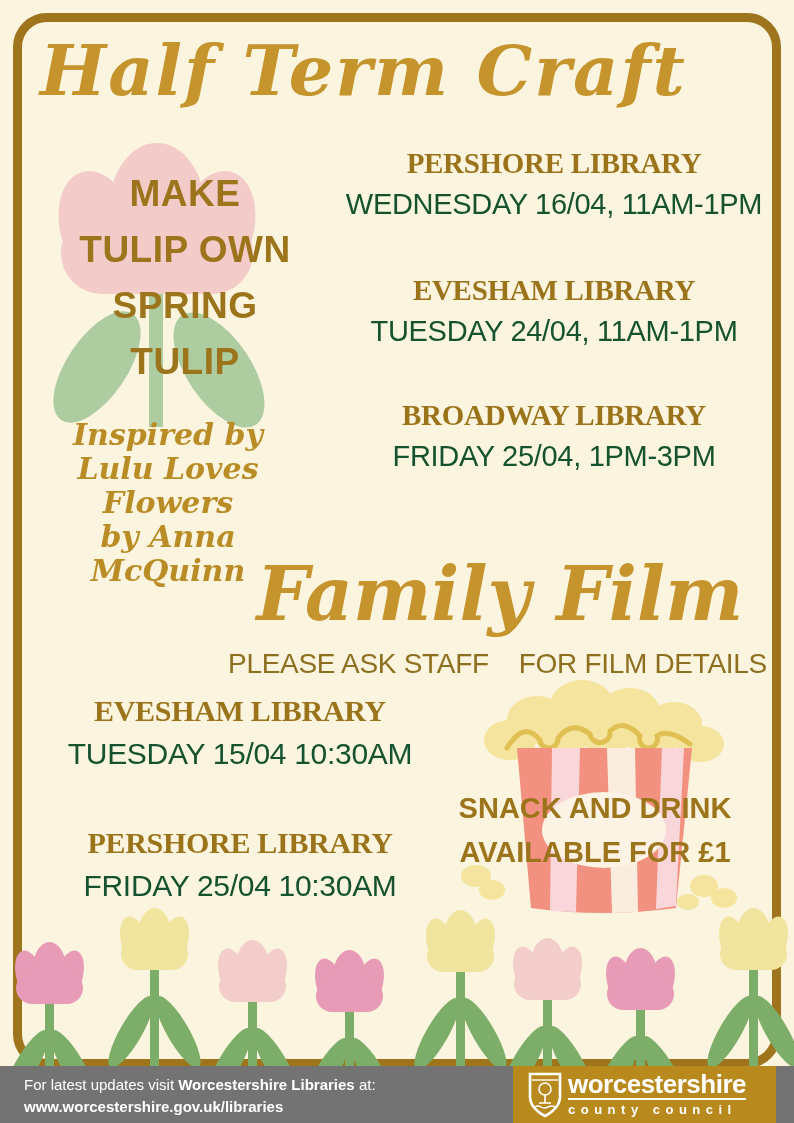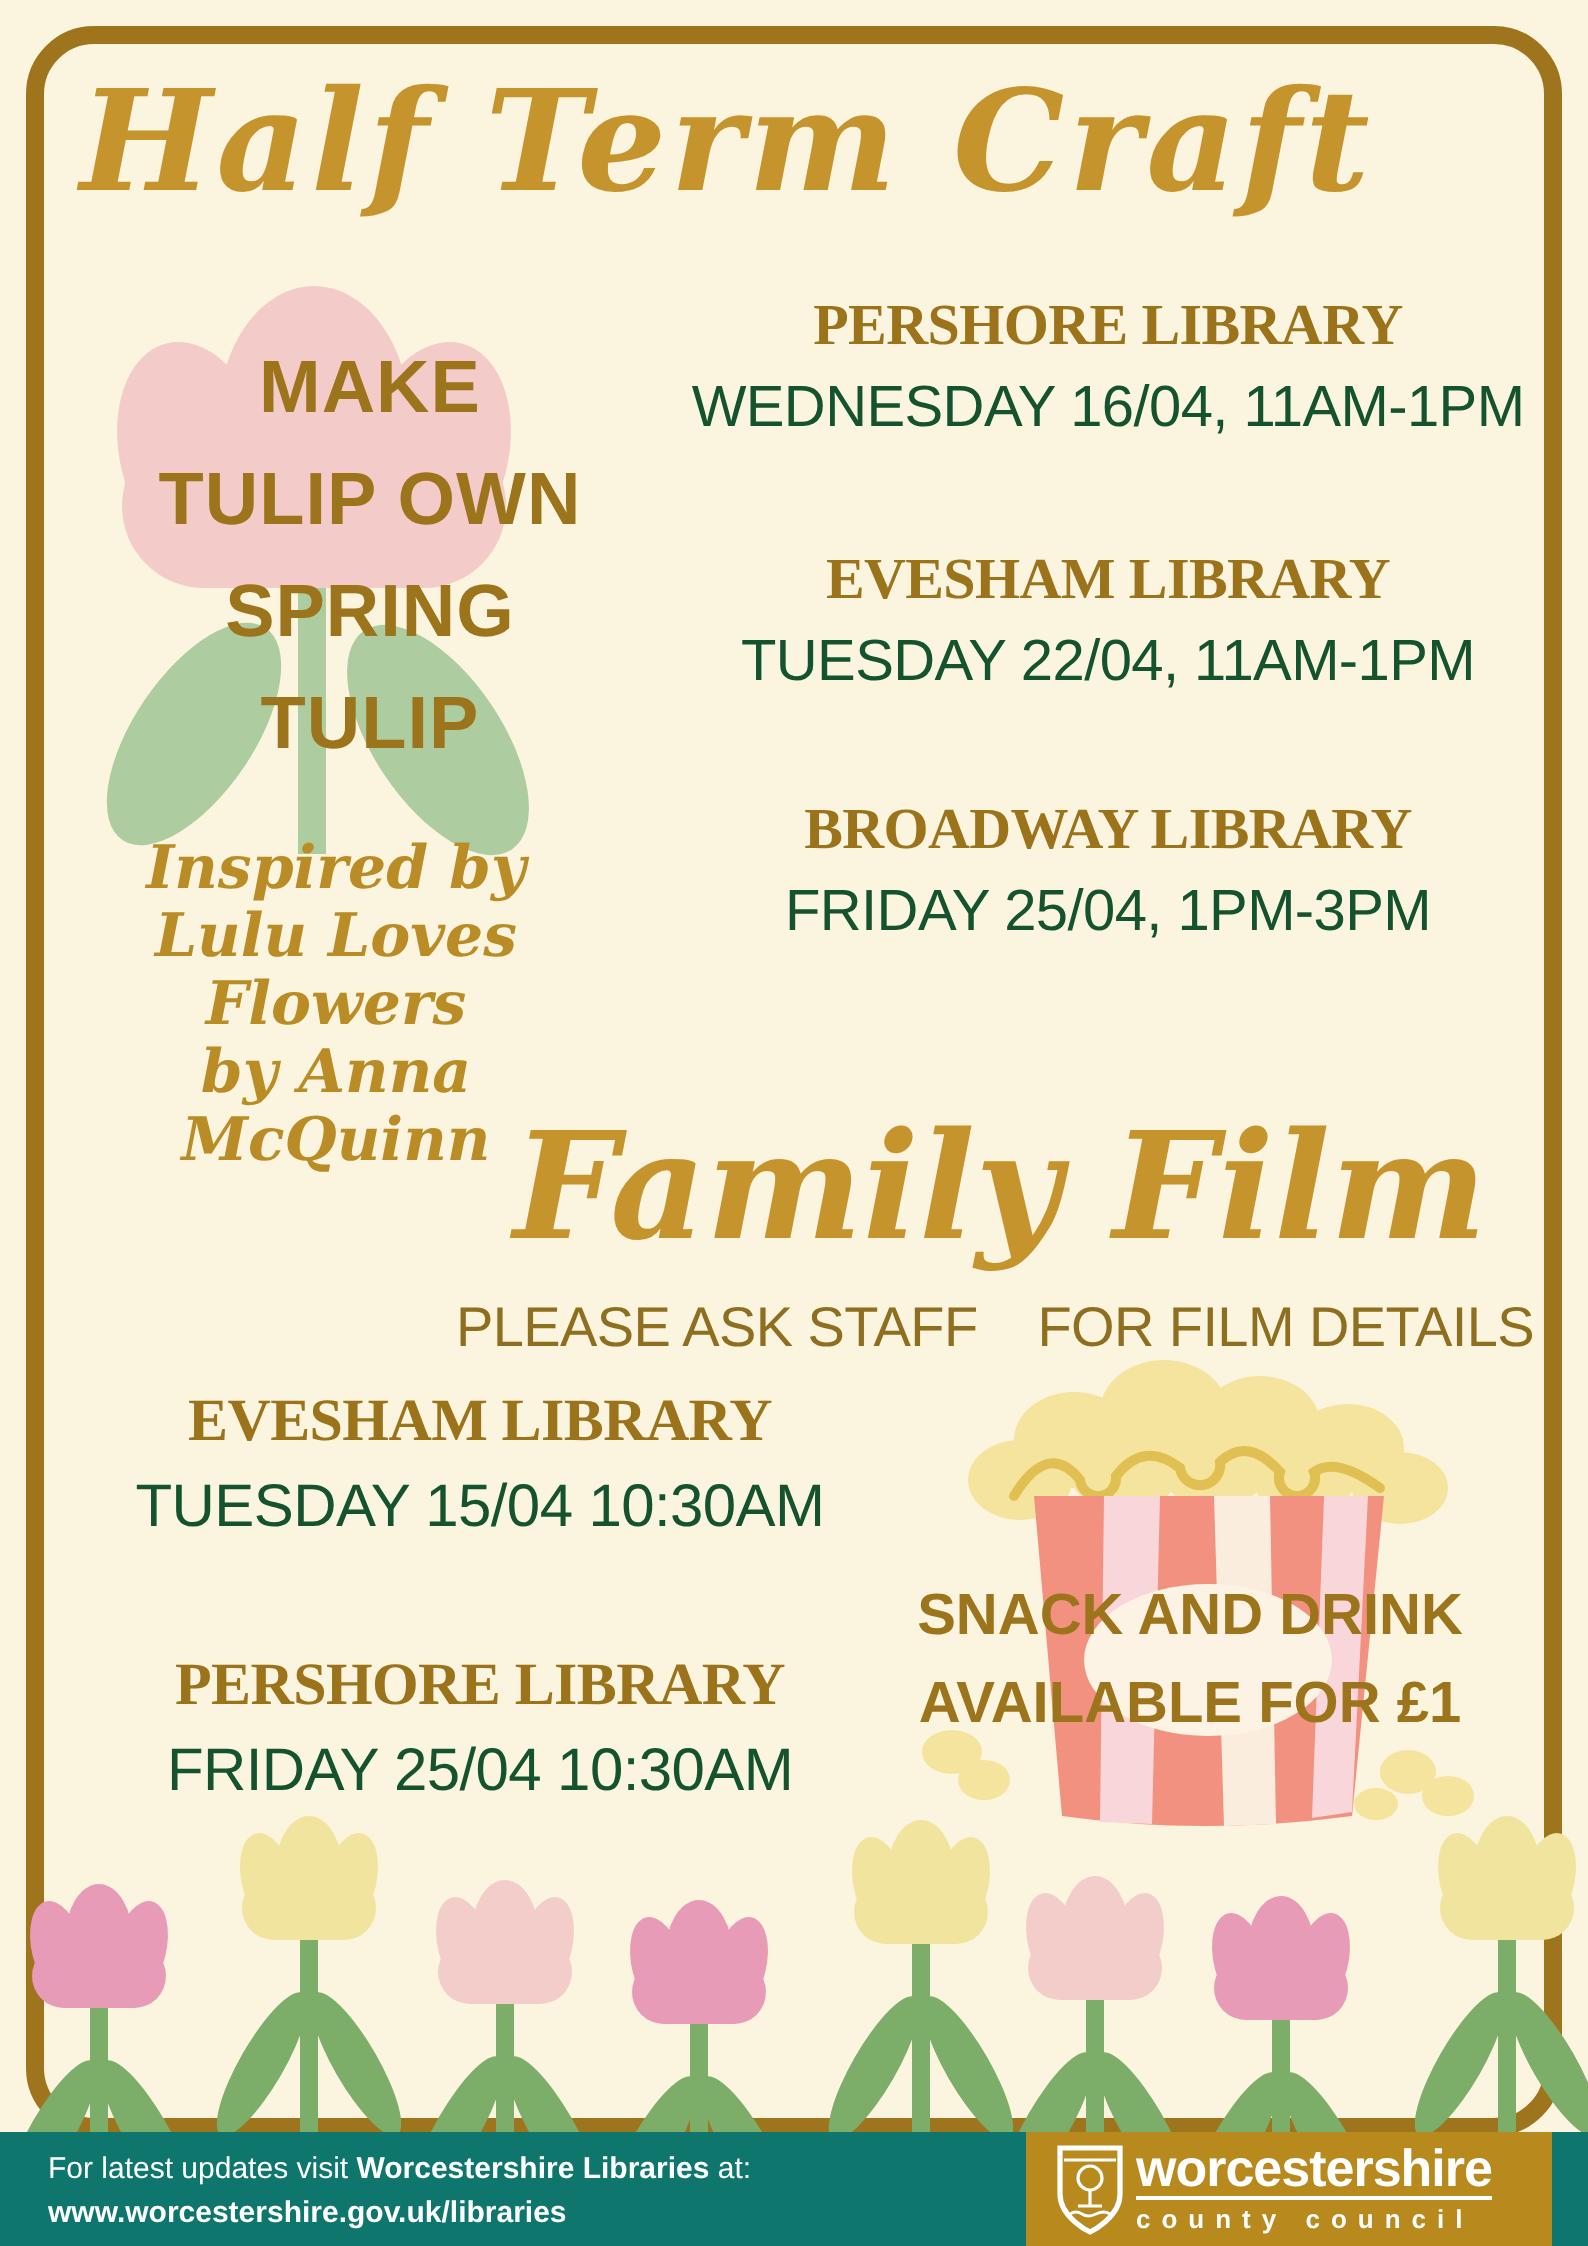--- a/index.html
+++ b/index.html
@@ -51,21 +51,21 @@
            text-align:center; z-index:6; }
   .snack div { font-size:29px; font-weight:bold; color:#9C741B;
                line-height:44px; }
 
   .popcorn-art { position:absolute; left:452px; top:678px; z-index:2; }
 
   .garden { position:absolute; left:0; top:0; width:794px; height:1123px;
             z-index:3; pointer-events:none; }
 
   .footer { position:absolute; left:0; bottom:0; width:794px; height:57px;
-            background:#0f766e; z-index:20; }
+            background:#737373; z-index:20; }
   .footer-text { position:absolute; left:24px; top:8px; color:#FFFFFF;
                  font-size:15px; line-height:22px; }
   .footer-text b { font-weight:bold; }
   .logo-block { position:absolute; left:513px; top:0; width:263px; height:57px;
                 background:#B8891D; display:flex; align-items:center;
                 padding-left:15px; }
   .logo-names { color:#FFFFFF; margin-left:6px; }
   .logo-name { font-size:26px; font-weight:bold; line-height:26px;
                border-bottom:2px solid #FFFFFF; padding-bottom:1px;
                letter-spacing:-0.5px; }
@@ -103,21 +103,21 @@
     <div>Lulu Loves Flowers</div>
     <div>by Anna McQuinn</div>
   </div>
 
   <div class="event" id="craft-e1">
     <div class="name">PERSHORE LIBRARY</div>
     <div class="detail">WEDNESDAY 16/04, 11AM-1PM</div>
   </div>
   <div class="event" id="craft-e2">
     <div class="name">EVESHAM LIBRARY</div>
-    <div class="detail">TUESDAY 22/04, 11AM-1PM</div>
+    <div class="detail">TUESDAY 24/04, 11AM-1PM</div>
   </div>
   <div class="event" id="craft-e3">
     <div class="name">BROADWAY LIBRARY</div>
     <div class="detail">FRIDAY 25/04, 1PM-3PM</div>
   </div>
 
   <div class="film-title script">Family Film</div>
   <div class="film-subtitle">PLEASE ASK STAFF    FOR FILM DETAILS</div>
 
   <div class="event" id="film-e1">

